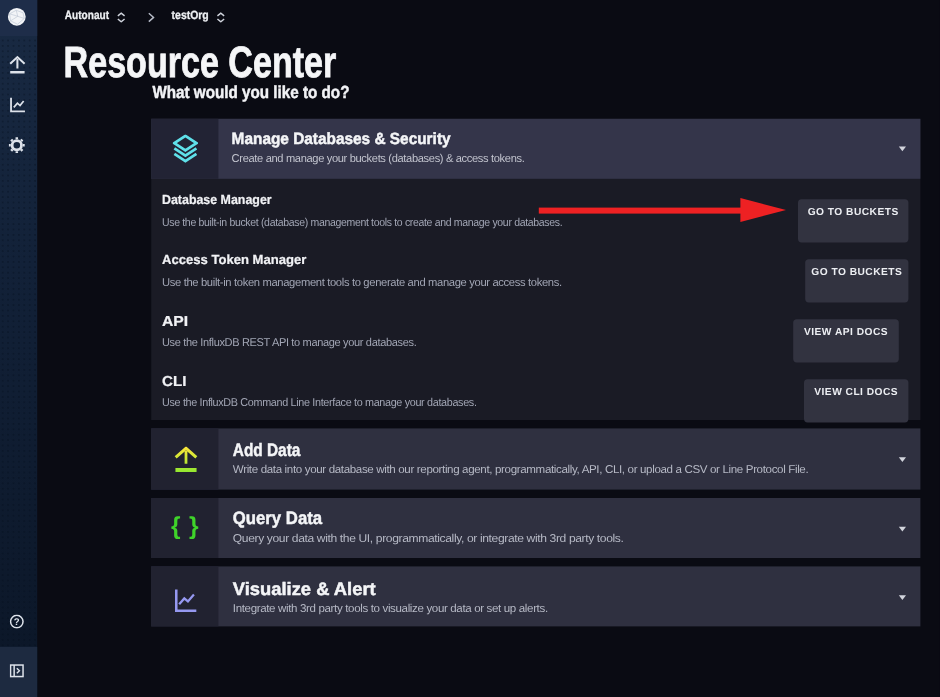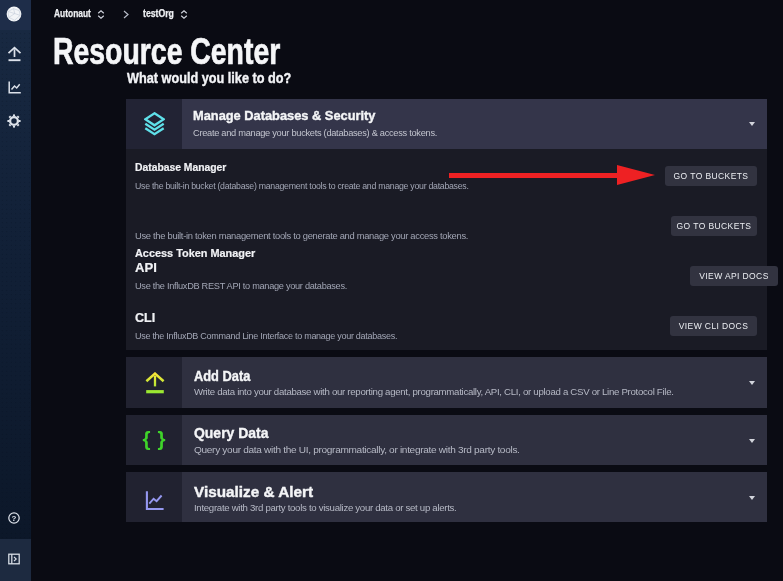--- a/index.html
+++ b/index.html
@@ -11,22 +11,22 @@
   .crumb { color:#eef0f3; font-weight:bold; -webkit-text-stroke:0.25px #eef0f3; font-size:10px; white-space:nowrap;
     line-height:1; transform-origin:0 0; }
   .hdr-title { color:#f4f5f7; font-weight:bold; -webkit-text-stroke:0.4px #f4f5f7; white-space:nowrap; line-height:1;
     transform-origin:0 0; }
   .hdr-desc { white-space:nowrap; line-height:1; font-size:9.5px;
     letter-spacing:-0.3px; transform-origin:0 0; }
   .row-title { left:135px; color:#f1f2f5; font-weight:bold; -webkit-text-stroke:0.2px #f1f2f5; font-size:11px;
     white-space:nowrap; line-height:1; transform:scaleX(0.94); transform-origin:0 0; }
   .row-desc { left:135px; color:#a2a6b5; font-size:9.5px; white-space:nowrap;
     line-height:1; letter-spacing:-0.3px; transform-origin:0 0; }
-  .btn { height:20px; background:#323340; border-radius:3px; color:#eceef2;
-    font-size:8.5px; font-weight:normal; letter-spacing:0.4px; text-align:center;
+  .btn { height:36px; background:#323340; border-radius:3px; color:#eceef2;
+    font-size:8.5px; font-weight:bold; letter-spacing:0.4px; text-align:center;
     line-height:20px; white-space:nowrap; }
   .caret { width:0; height:0; border-left:3.5px solid transparent;
     border-right:3.5px solid transparent; border-top:4.5px solid #d2d4dc; }
 </style>
 </head>
 <body>
 <div id="stage">
 
   <div class="abs" style="left:0;top:0;width:31px;height:581px;
     background-image:radial-gradient(circle, rgba(4,14,28,0.35) 0.6px, transparent 0.8px),linear-gradient(180deg,#192a43 0%,#122138 38%,#0b1627 100%);background-size:4.5px 4.5px, 100% 100%;"></div>
@@ -96,27 +96,27 @@
     </g>
   </svg>
   <div class="abs hdr-title" id="p1t" style="left:193px;top:108.6px;font-size:13.5px;transform:scaleX(0.95);">Manage Databases &amp; Security</div>
   <div class="abs hdr-desc" id="p1d" style="left:193px;top:128px;color:#c3c5cf;transform:scaleX(0.976);">Create and manage your buckets (databases) &amp; access tokens.</div>
   <div class="abs caret" style="left:748.8px;top:122.2px;"></div>
 
   <div class="abs row-title" id="r1t" style="top:161.8px;">Database Manager</div>
   <div class="abs row-desc" id="r1d" style="top:180.5px;transform:scaleX(0.922);">Use the built-in bucket (database) management tools to create and manage your databases.</div>
   <div class="abs btn" id="b1" style="top:166px;left:665px;width:92px;">GO TO BUCKETS</div>
 
-  <div class="abs row-title" id="r2t" style="top:211.8px;transform:scaleX(0.99);margin-top:36px;">Access Token Manager</div>
+  <div class="abs row-title" id="r2t" style="top:211.8px;transform:scaleX(0.99);">Access Token Manager</div>
   <div class="abs row-desc" id="r2d" style="top:230.5px;transform:scaleX(0.985);">Use the built-in token management tools to generate and manage your access tokens.</div>
   <div class="abs btn" id="b2" style="top:216px;left:671px;width:86px;">GO TO BUCKETS</div>
 
   <div class="abs row-title" id="r3t" style="top:261.8px;font-size:12px;transform:scaleX(1.09);">API</div>
   <div class="abs row-desc" id="r3d" style="top:280.5px;transform:scaleX(0.968);">Use the InfluxDB REST API to manage your databases.</div>
-  <div class="abs btn" id="b3" style="top:266px;left:690px;width:88px;">VIEW API DOCS</div>
+  <div class="abs btn" id="b3" style="top:266px;left:661px;width:88px;">VIEW API DOCS</div>
 
   <div class="abs row-title" id="r4t" style="top:311.8px;font-size:12px;transform:scaleX(1.05);">CLI</div>
   <div class="abs row-desc" id="r4d" style="top:330.5px;transform:scaleX(0.949);">Use the InfluxDB Command Line Interface to manage your databases.</div>
   <div class="abs btn" id="b4" style="top:316px;left:670px;width:87px;">VIEW CLI DOCS</div>
 
   <div class="abs" style="left:449px;top:173px;width:170px;height:5px;background:#ee2123;"></div>
   <div class="abs" style="left:617px;top:165px;width:0;height:0;border-top:10.5px solid transparent;border-bottom:10.5px solid transparent;border-left:38px solid #ee2123;"></div>
 
   <div class="abs" style="left:126px;top:357px;width:641px;height:51px;background:#2f3040;"></div>
   <div class="abs" style="left:126px;top:357px;width:56px;height:51px;background:#212230;"></div>

